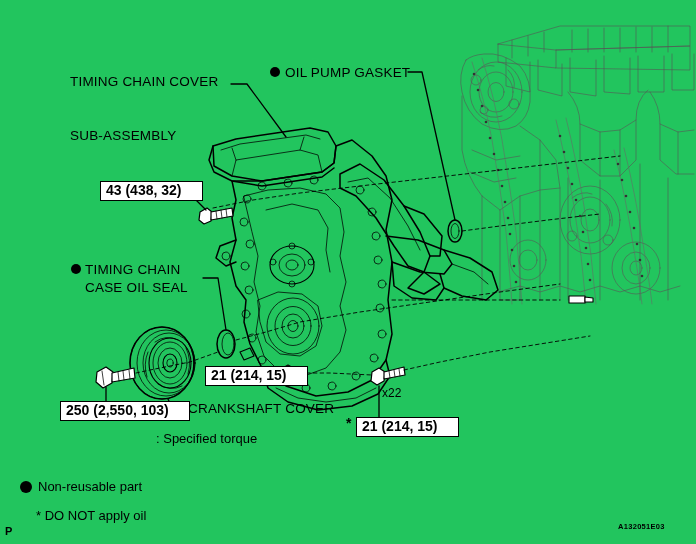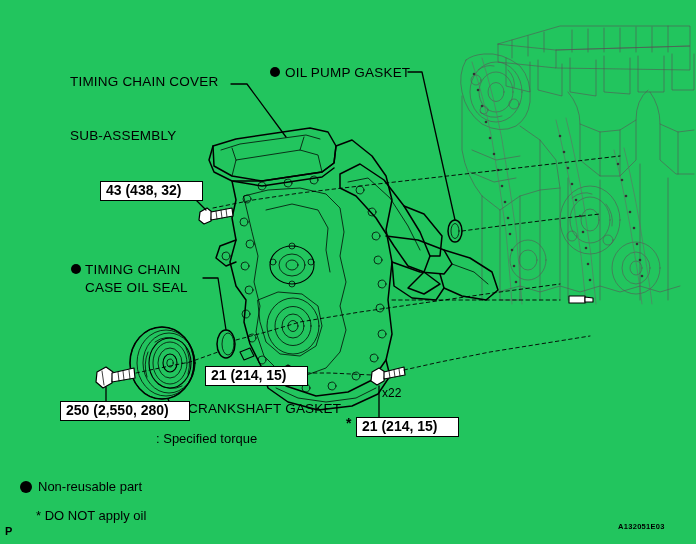--- a/index.html
+++ b/index.html
@@ -415,25 +415,25 @@
   <div class="lbl" style="left:70px; top:74px;">TIMING CHAIN COVER</div>
   <div class="lbl" style="left:70px; top:92px;margin-top:36px;">SUB-ASSEMBLY</div>
 
   <div class="bullet" style="left:270px; top:67px;"></div>
   <div class="lbl" style="left:285px; top:65px;">OIL PUMP GASKET</div>
 
   <div class="bullet" style="left:71px; top:264px;"></div>
   <div class="lbl" style="left:85px; top:262px;">TIMING CHAIN</div>
   <div class="lbl" style="left:85px; top:280px;">CASE OIL SEAL</div>
 
-  <div class="lbl" style="left:188px; top:401px;">CRANKSHAFT GASKET</div>
+  <div class="lbl" style="left:188px; top:401px;">CRANKSHAFT COVER</div>
 
   <div class="torque" style="left:100px; top:181px;">43 (438, 32)</div>
 
-  <div class="torque" style="left:60px; top:401px;">250 (2,550, 280)</div>
+  <div class="torque" style="left:60px; top:401px;">250 (2,550, 103)</div>
 
   <div class="torque" style="left:205px; top:366px;">21 (214, 15)</div>
 
   <div class="star" style="left:346px; top:415px;">*</div>
   <div class="torque" style="left:356px; top:417px;">21 (214, 15)</div>
 
   <div class="xcount" style="left:382px; top:386px;">x22</div>
 
   <div class="plain" style="left:156px; top:431px;">: Specified torque</div>
 

